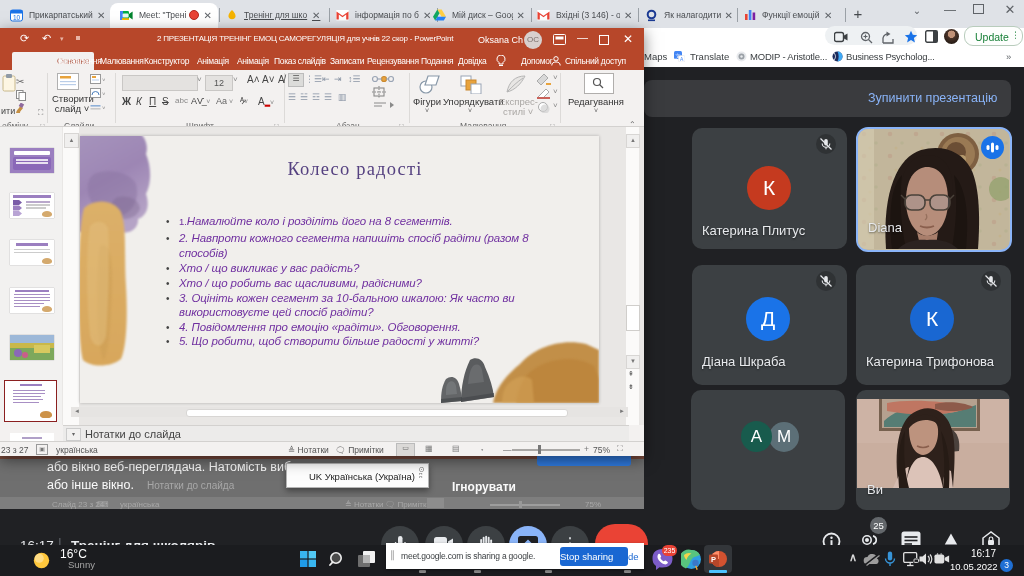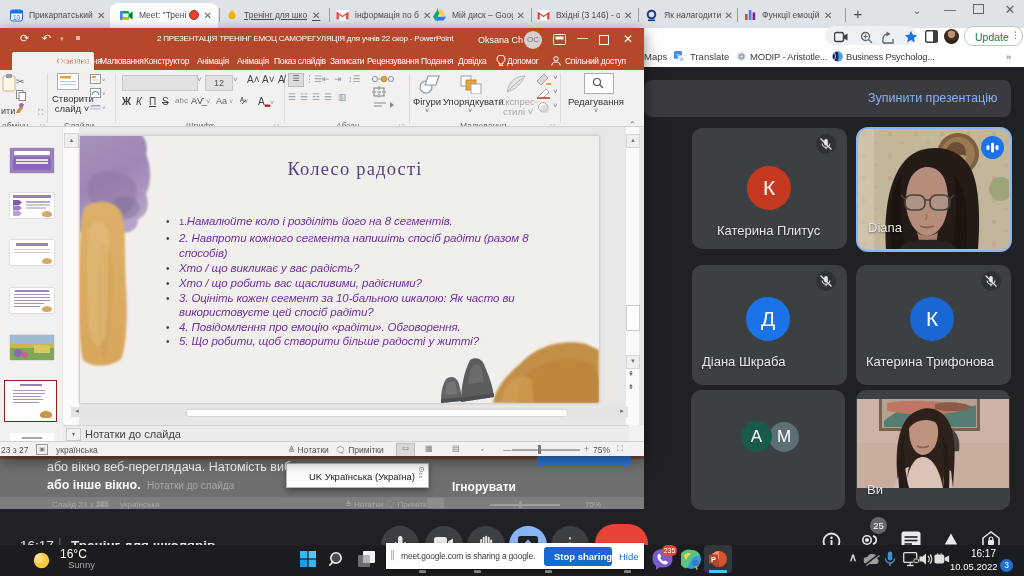--- a/index.html
+++ b/index.html
@@ -200,21 +200,21 @@
       <div class="abs" style="left:124px;top:6px;width:20px;height:20px;border-radius:50%;background:rgba(32,33,36,.45);"></div>
         <svg class="abs micoff" style="left:127px;top:9px;" width="14" height="14" viewBox="0 0 14 14">
           <g stroke="#e8eaed" fill="#e8eaed">
             <rect x="5.2" y="2" width="3.6" height="6.5" rx="1.8" stroke="none"></rect>
             <path d="M3.2 6.5 a3.8 3.8 0 0 0 7.6 0" fill="none" stroke-width="1.1"></path>
             <line x1="7" y1="10.3" x2="7" y2="12.2" stroke-width="1.1"></line>
             <line x1="1.5" y1="1.5" x2="12.5" y2="12.5" stroke-width="1.2"></line>
           </g>
         </svg>
       <div class="abs" style="left:55px;top:38px;width:44px;height:44px;border-radius:50%;background:#c53a1f;color:#fff;font-size:21px;display:flex;align-items:center;justify-content:center;">К</div>
-      <div class="abs tname" style="left:10px;top:95px;margin-left:15px;">Катерина Плитус</div>
+      <div class="abs tname" style="left:10px;top:95px;">Катерина Плитус</div>
     </div>
 
     <div class="abs" style="left:856px;top:127px;width:156px;height:125px;border:2.5px solid #8ab4f8;border-radius:12px;box-sizing:border-box;overflow:hidden;background:#c6bb9f;">
       <svg width="151" height="120" viewBox="0 0 151 120">
         <rect width="151" height="120" fill="#c2b69b"></rect>
         <rect width="151" height="120" fill="url(#flor)" opacity=".3"></rect>
         <defs>
           <pattern id="flor" width="26" height="22" patternUnits="userSpaceOnUse">
             <circle cx="6" cy="5" r="2.3" fill="#b4665f" opacity=".6"></circle>
             <circle cx="18" cy="14" r="1.8" fill="#8ba06d" opacity=".55"></circle>
@@ -339,21 +339,21 @@
     <div class="abs dimtx" style="left:345px;top:44px;">≜ Нотатки</div>
     <div class="abs dimtx" style="left:385px;top:44px;">🗨 Примітки</div>
     <div class="abs" style="left:427px;top:42px;width:17px;height:10px;background:#8d8d8d;"></div>
     <div class="abs" style="left:490px;top:48px;width:70px;height:1.5px;background:#9d9d9d;"></div>
     <div class="abs" style="left:519px;top:45px;width:2.5px;height:7px;background:#999;"></div>
     <div class="abs dimtx" style="left:585px;top:44px;">75%</div>
 
     <div class="abs" style="left:537px;top:0;width:94px;height:10px;background:#2f7adf;border-radius:0 0 3px 3px;"></div>
 
     <div class="abs" style="left:47px;top:4px;color:#fafafa;font-size:12.5px;">або вікно веб-переглядача. Натомість виб</div>
-    <div class="abs" style="left:47px;top:21.5px;color:#fafafa;font-size:12.5px;font-weight:bold;">або інше вікно.</div>
+    <div class="abs" style="left:47px;top:21.5px;color:#fafafa;font-size:12.5px;">або інше вікно.</div>
     <div class="abs" style="left:452px;top:24px;color:#fafafa;font-size:12px;font-weight:bold;">Ігнорувати</div>
   </div>
 
   <div class="abs" style="left:286px;top:463px;width:143px;height:25px;background:#fdfdfd;border:1px solid #b5b5b5;box-sizing:border-box;box-shadow:0 3px 6px rgba(0,0,0,.4);">
     <div class="abs" style="left:22px;top:7px;font-size:9.5px;color:#1b1b1b;">UK Українська (Україна)</div>
     <div class="abs" style="left:132px;top:3px;font-size:6.5px;color:#777;line-height:6px;">ʘ<br>ʭ</div>
   </div>
 
   <div id="meetbottom">
     <div class="abs" style="left:20px;top:538px;color:#e8eaed;font-size:13.5px;">16:17</div>
@@ -513,21 +513,21 @@
       </svg>
     <div class="abs" style="left:956px;top:3px;width:40px;font-size:10px;color:#ffffff;text-align:right;">16:17</div>
     <div class="abs" style="left:950px;top:16px;width:46px;font-size:9.5px;color:#ffffff;text-align:right;">10.05.2022</div>
     <div class="abs" style="left:1000px;top:14px;width:13px;height:13px;border-radius:50%;background:#1f6fd4;color:#fff;font-size:8.5px;text-align:center;line-height:13px;">3</div>
   </div>
 
   <div id="sharebar">
     <div class="abs" style="left:386px;top:543px;width:258px;height:26px;background:#ffffff;box-shadow:0 1px 3px rgba(0,0,0,.4);">
       <div class="abs" style="left:4px;top:6px;color:#9a9a9a;font-size:10px;letter-spacing:1px;">∥</div>
       <div class="abs" style="left:15px;top:7.5px;color:#3c4043;font-size:8.5px;letter-spacing:-0.2px;">meet.google.com is sharing a google.</div>
-      <div class="abs" style="left:158px;top:3.5px;width:68px;height:19px;background:#1967d2;border-radius:3px;color:#fff;font-size:9.5px;text-align:right;line-height:19px;font-weight:bold;">Stop sharing</div>
+      <div class="abs" style="left:174px;top:3.5px;width:68px;height:19px;background:#1967d2;border-radius:3px;color:#fff;font-size:9.5px;text-align:left;line-height:19px;">Stop sharing</div>
       <div class="abs" style="left:233px;top:7.5px;color:#1967d2;font-size:9.5px;">Hide</div>
     </div>
   </div>
 
   <div class="abs" id="ppt" style="left:0;top:28px;width:644px;height:428px;background:#f3f1f0;overflow:hidden;box-shadow:0 4px 14px rgba(0,0,0,.5);">
 
     <div class="abs" style="left:0;top:0;width:644px;height:24px;background:#b7472a;">
       <div class="abs" style="left:20px;top:4px;color:#fff;font-size:11px;">⟳</div>
       <div class="abs" style="left:42px;top:4px;color:#fff;font-size:11px;transform:scaleX(-1);">↷</div>
       <div class="abs" style="left:60px;top:7px;color:#e8b3a5;font-size:7px;">▾</div>
@@ -553,21 +553,21 @@
       <span class="abs rtab" style="left:237px;">Анімація</span>
       <span class="abs rtab" style="left:274px;">Показ слайдів</span>
       <span class="abs rtab" style="left:330px;">Записати</span>
       <span class="abs rtab" style="left:367px;">Рецензування</span>
       <span class="abs rtab" style="left:421px;">Подання</span>
       <span class="abs rtab" style="left:458px;">Довідка</span>
       <svg class="abs" style="left:496px;top:3px;" width="10" height="12" viewBox="0 0 10 12">
           <path d="M5 0 a4 4 0 0 1 2 7.5 V9 H3 V7.5 A4 4 0 0 1 5 0Z" fill="none" stroke="#fff" stroke-width="1"></path>
           <line x1="3" y1="10.5" x2="7" y2="10.5" stroke="#fff" stroke-width="1"></line>
         </svg>
-      <span class="abs rtab" style="left:507px;">Допомог</span>
+      <span class="abs rtab" style="left:521px;">Допомог</span>
       <svg class="abs" style="left:551px;top:4px;" width="10" height="10" viewBox="0 0 10 10">
           <circle cx="5" cy="2.8" r="2.2" fill="none" stroke="#fff" stroke-width="1"></circle>
           <path d="M0.8 9.5 a4.2 3.5 0 0 1 8.4 0" fill="none" stroke="#fff" stroke-width="1"></path>
         </svg>
       <span class="abs rtab" style="left:565px;">Спільний доступ</span>
     </div>
 
     <div class="abs" style="left:0;top:42px;width:644px;height:56px;background:#f3f1f0;">
 
       <div class="abs gsep" style="left:47px;"></div>

